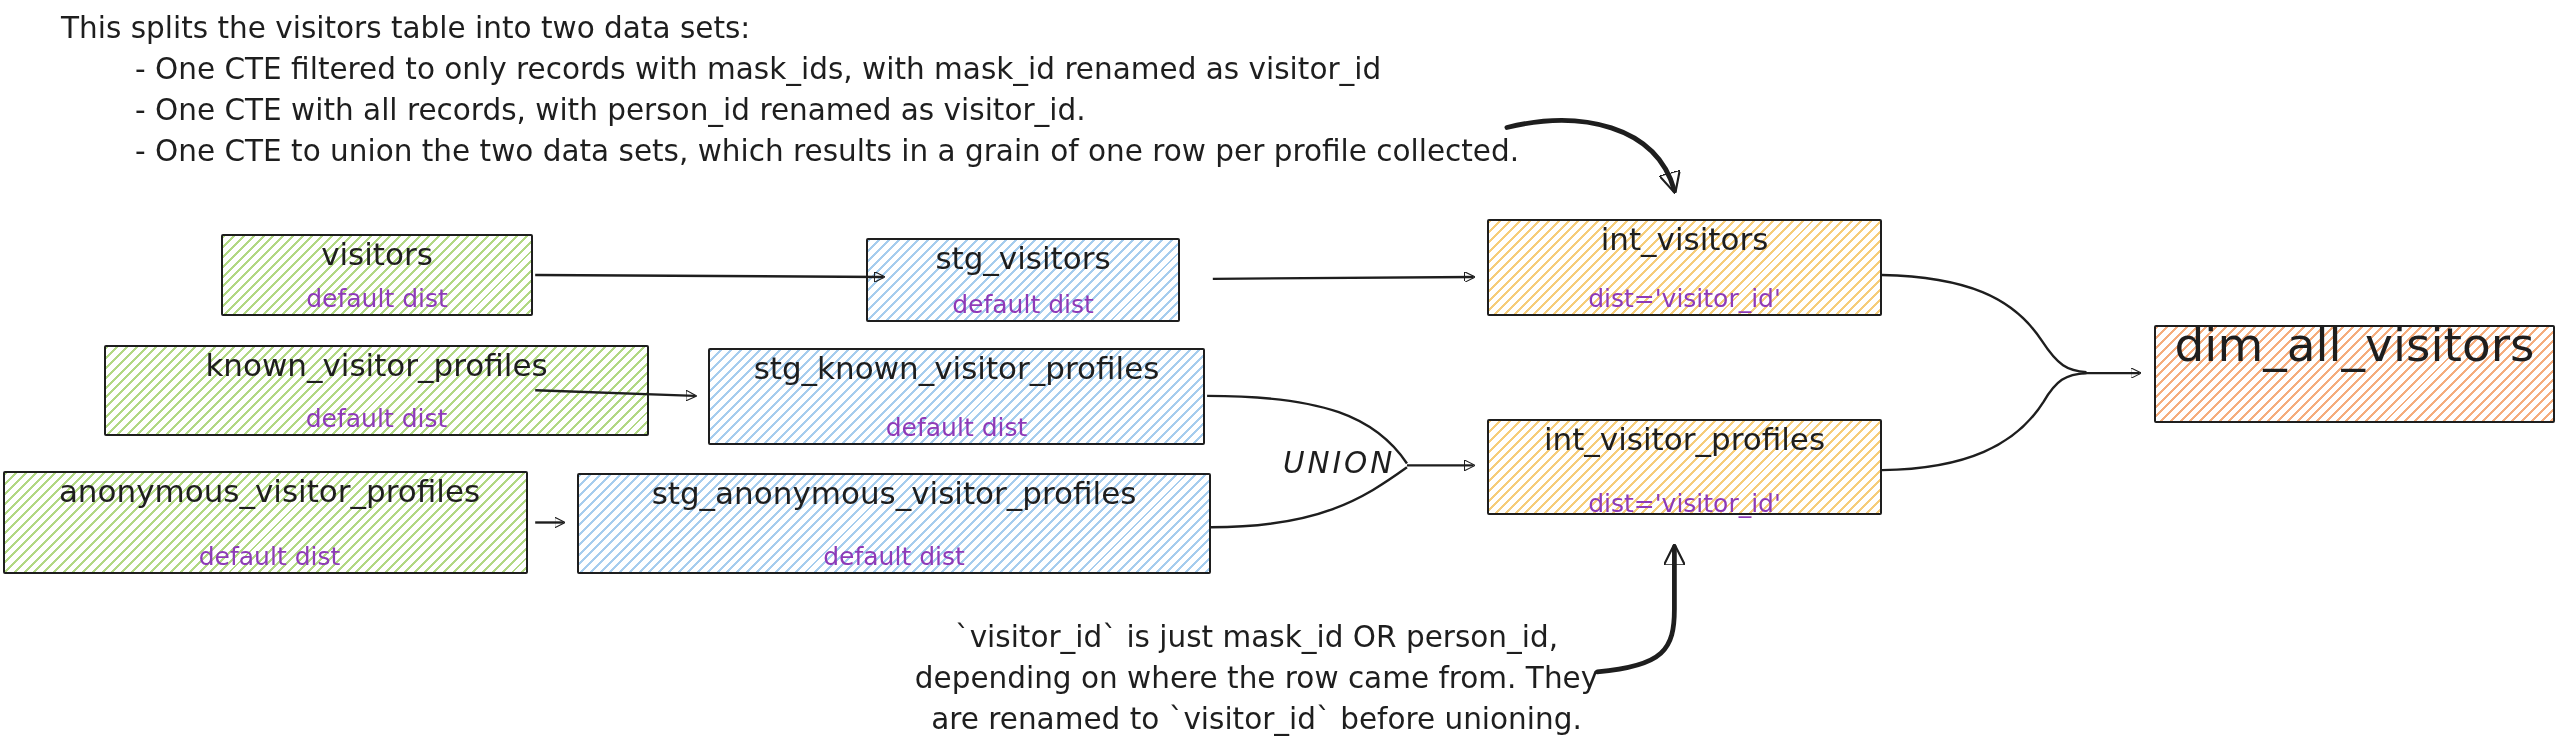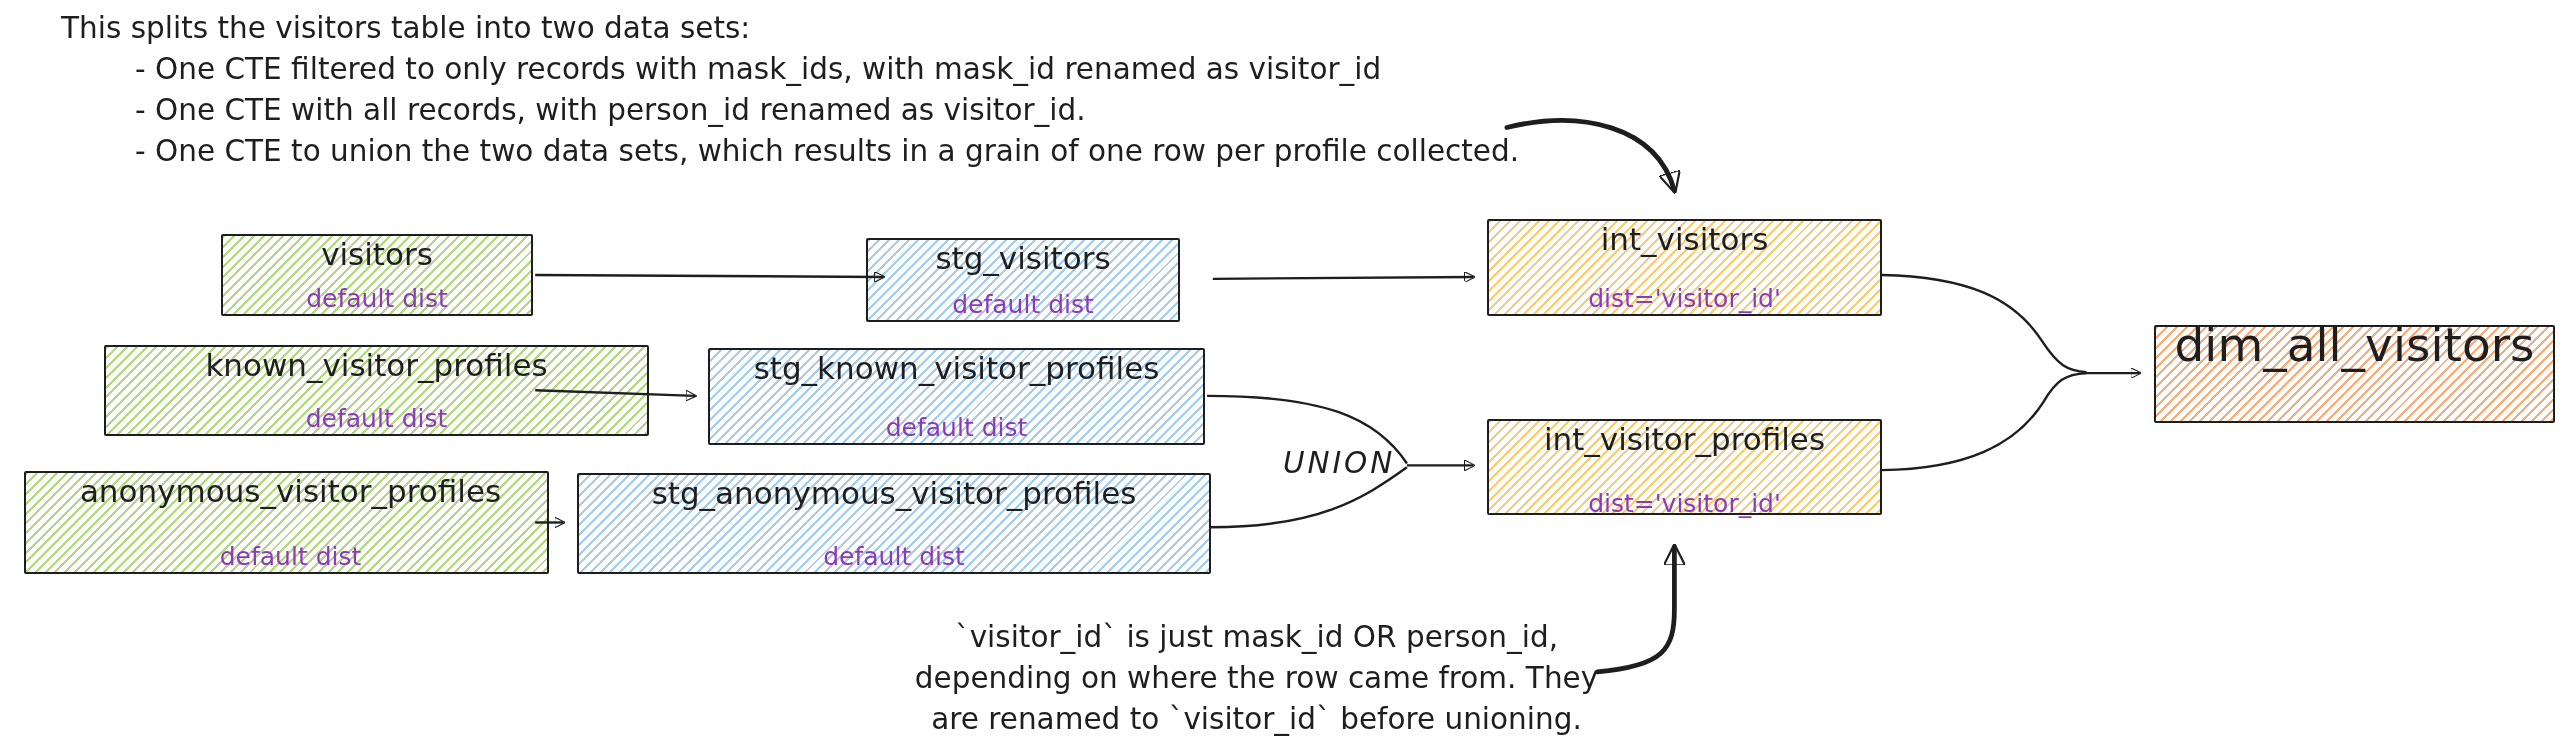--- a/index.html
+++ b/index.html
@@ -34,21 +34,21 @@
   .fill-yellow{background:repeating-linear-gradient(135deg,var(--yellow) 0 2.1px,transparent 2.1px 6.9px) #fff;}
   .fill-orange{background:repeating-linear-gradient(135deg,var(--orange) 0 2.1px,transparent 2.1px 6.9px) #fff;}
 
   
   .n-visitors            {left:221px; top:234px; width:312px; height:82px;}
   .n-stg-visitors        {left:866px; top:238px; width:314px; height:84px;}
   .n-int-visitors        {left:1487px;top:219px; width:395px; height:97px;}
   .n-known               {left:76px;  top:345px; width:545px; height:91px;margin-left:28px;}
   .n-stg-known           {left:708px; top:348px; width:497px; height:97px;}
   .n-int-visitor-profiles{left:1487px;top:419px; width:395px; height:96px;gap:33px;}
-  .n-anonymous           {left:24px;   top:471px; width:525px; height:103px;padding-left:8px;}
+  .n-anonymous           {left:3px;   top:471px; width:525px; height:103px;padding-left:8px;}
   .n-stg-anonymous       {left:577px; top:473px; width:634px; height:101px;}
   .n-dim                 {left:2154px;top:325px; width:401px; height:98px;}
   .n-dim .title{font-size:47px;}
 
   .edges{position:absolute;left:0;top:0;pointer-events:none;}
   .edges path{fill:none;stroke:var(--ink);}
   .edge-thin{stroke-width:2.5px;}
   .edge-thick{stroke-width:5px;stroke-linecap:round;}
 </style>
 </head>

